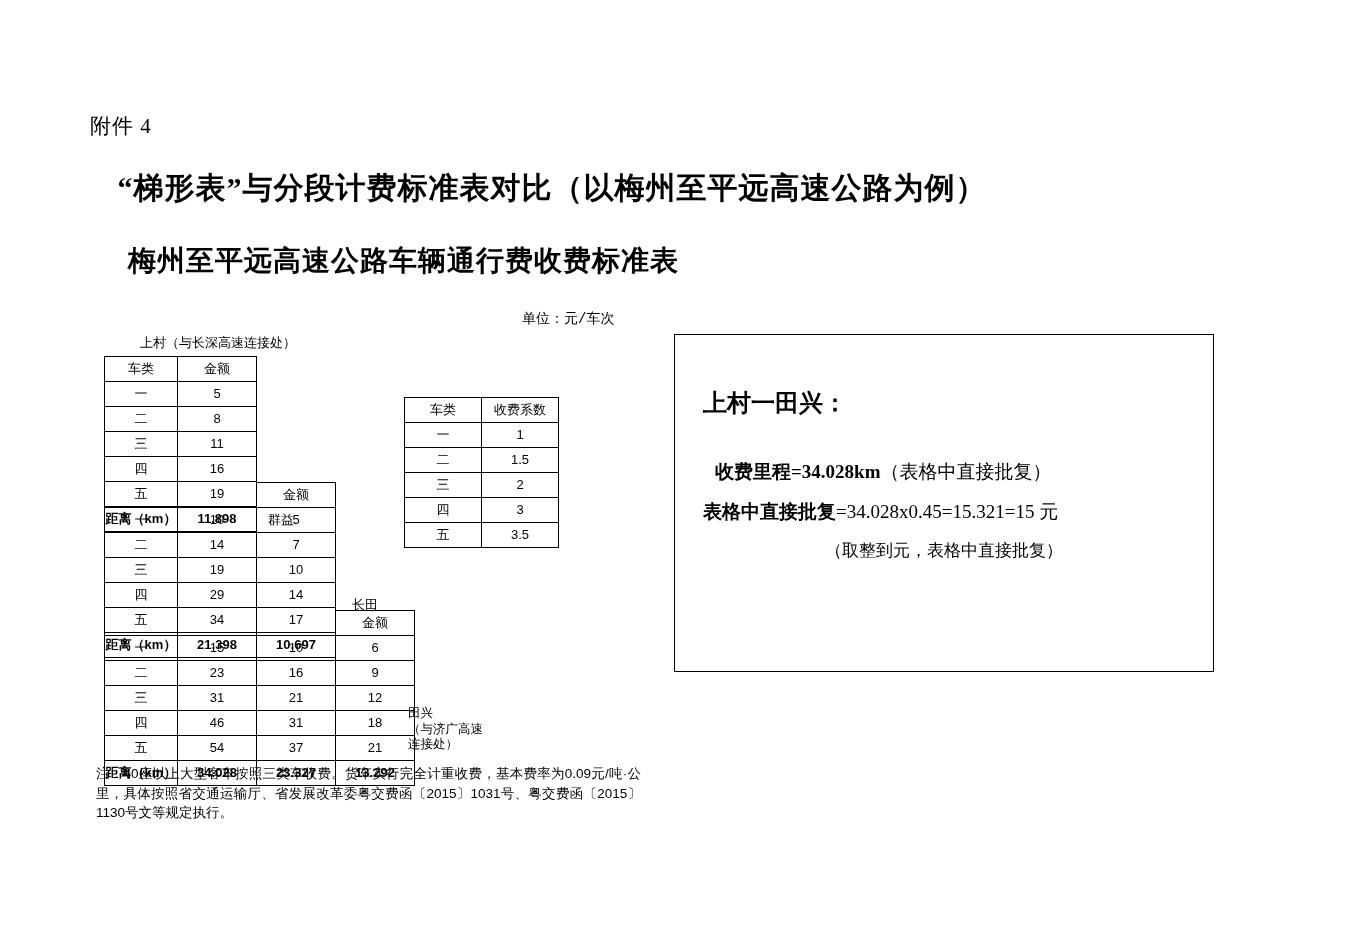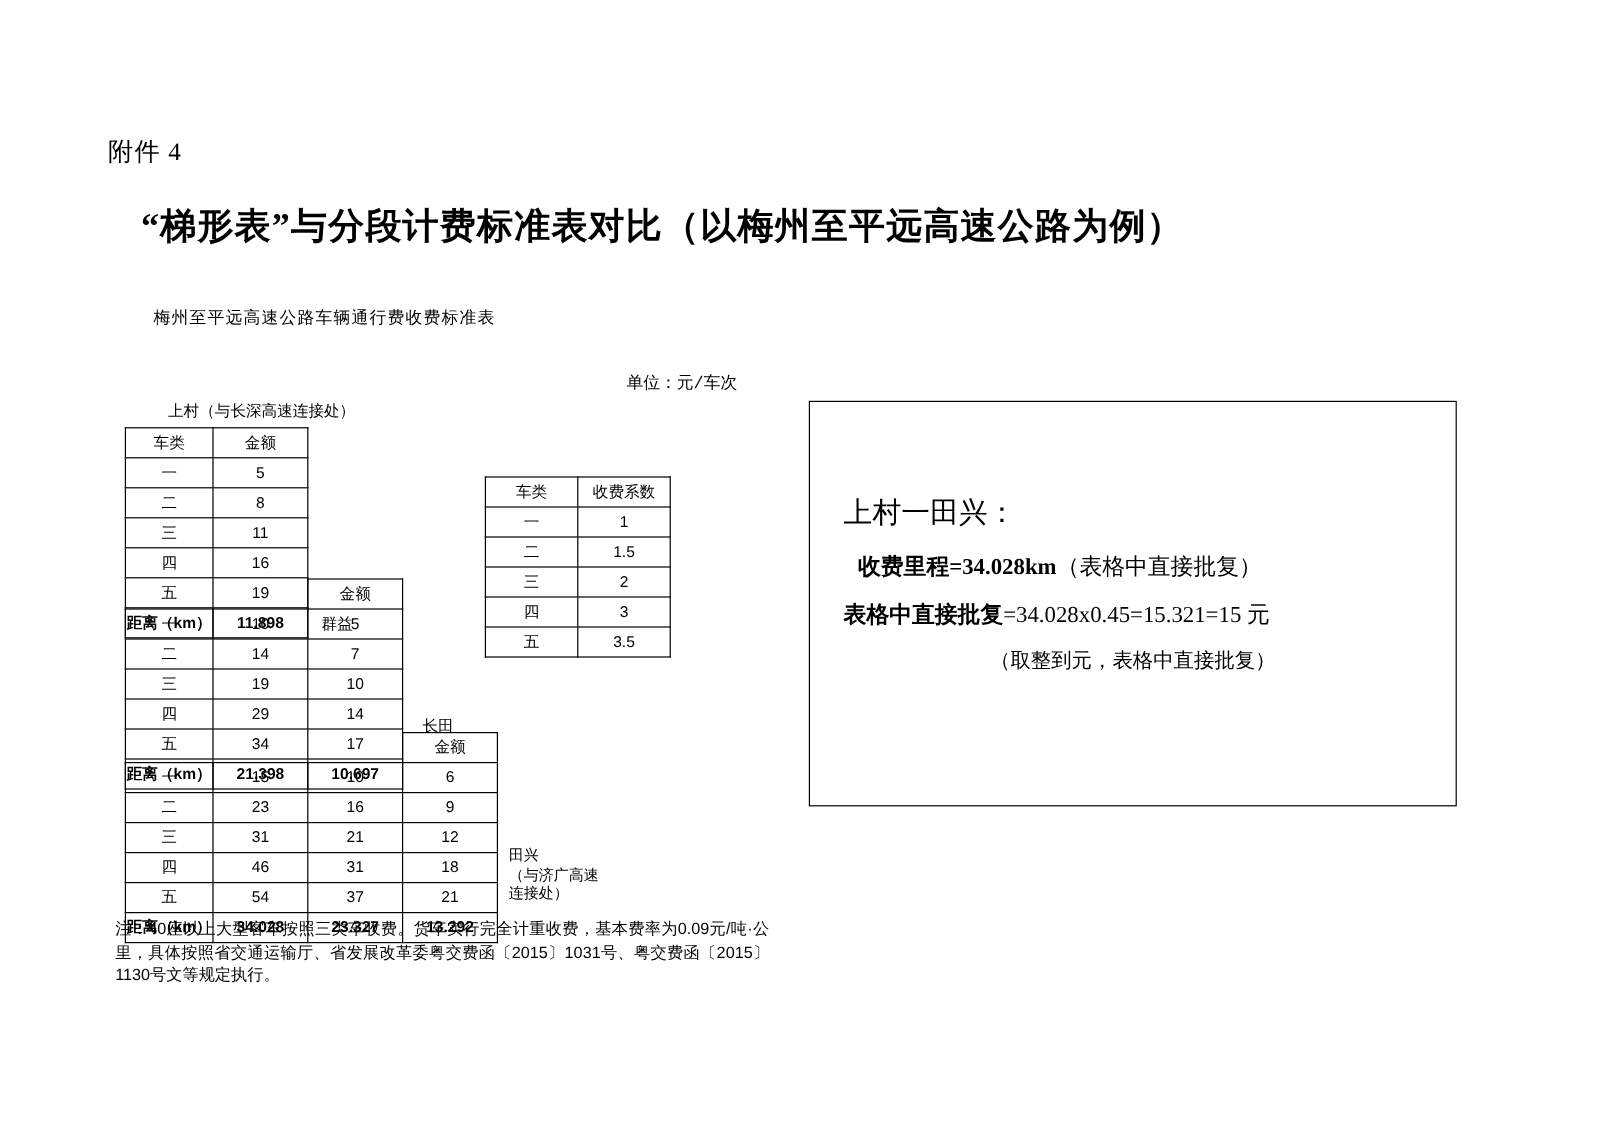--- a/index.html
+++ b/index.html
@@ -33,23 +33,23 @@
     text-align: center;
     font-size: 30px;
     font-weight: bold;
     font-family: "Liberation Serif", serif;
     letter-spacing: 1px;
   }
 
   .table-title {
     position: absolute;
     left: 128px;
-    top: 256px;
-    font-size: 14px;
-    font-weight: normal;
+    top: 242px;
+    font-size: 28px;
+    font-weight: bold;
     font-family: "Liberation Serif", serif;
     letter-spacing: 1px;
   }
 
   .unit-note {
     position: absolute;
     left: 522px;
     top: 310px;
     font-size: 14px;
     font-family: Liberation Mono, monospace;
@@ -57,21 +57,20 @@
 
   .node-label {
     position: absolute;
     font-size: 13px;
     font-family: "Liberation Sans", sans-serif;
     line-height: 1.25;
     white-space: nowrap;
   }
   .node-label.small {
     font-size: 12.5px;
-    margin-left: 16px;
   }
 
   table.grid {
     position: absolute;
     border-collapse: collapse;
     font-family: "Liberation Sans", sans-serif;
     font-size: 13px;
     border-radius: 32px;
   }
   table.grid td {
@@ -120,23 +119,22 @@
     width: 540px;
     height: 338px;
     border: 1px solid #000000;
     box-sizing: border-box;
   }
   .callout-heading {
     position: absolute;
     left: 28px;
     top: 52px;
     font-size: 24px;
-    font-weight: normal;
-    font-family: "Liberation Serif", serif;
-    margin-top: 24px;
+    font-weight: bold;
+    font-family: "Liberation Serif", serif;
   }
   .callout-line1 {
     position: absolute;
     left: 40px;
     top: 124px;
     font-size: 19px;
     font-family: "Liberation Serif", serif;
     font-weight: bold;
   }
   .callout-line2 {

